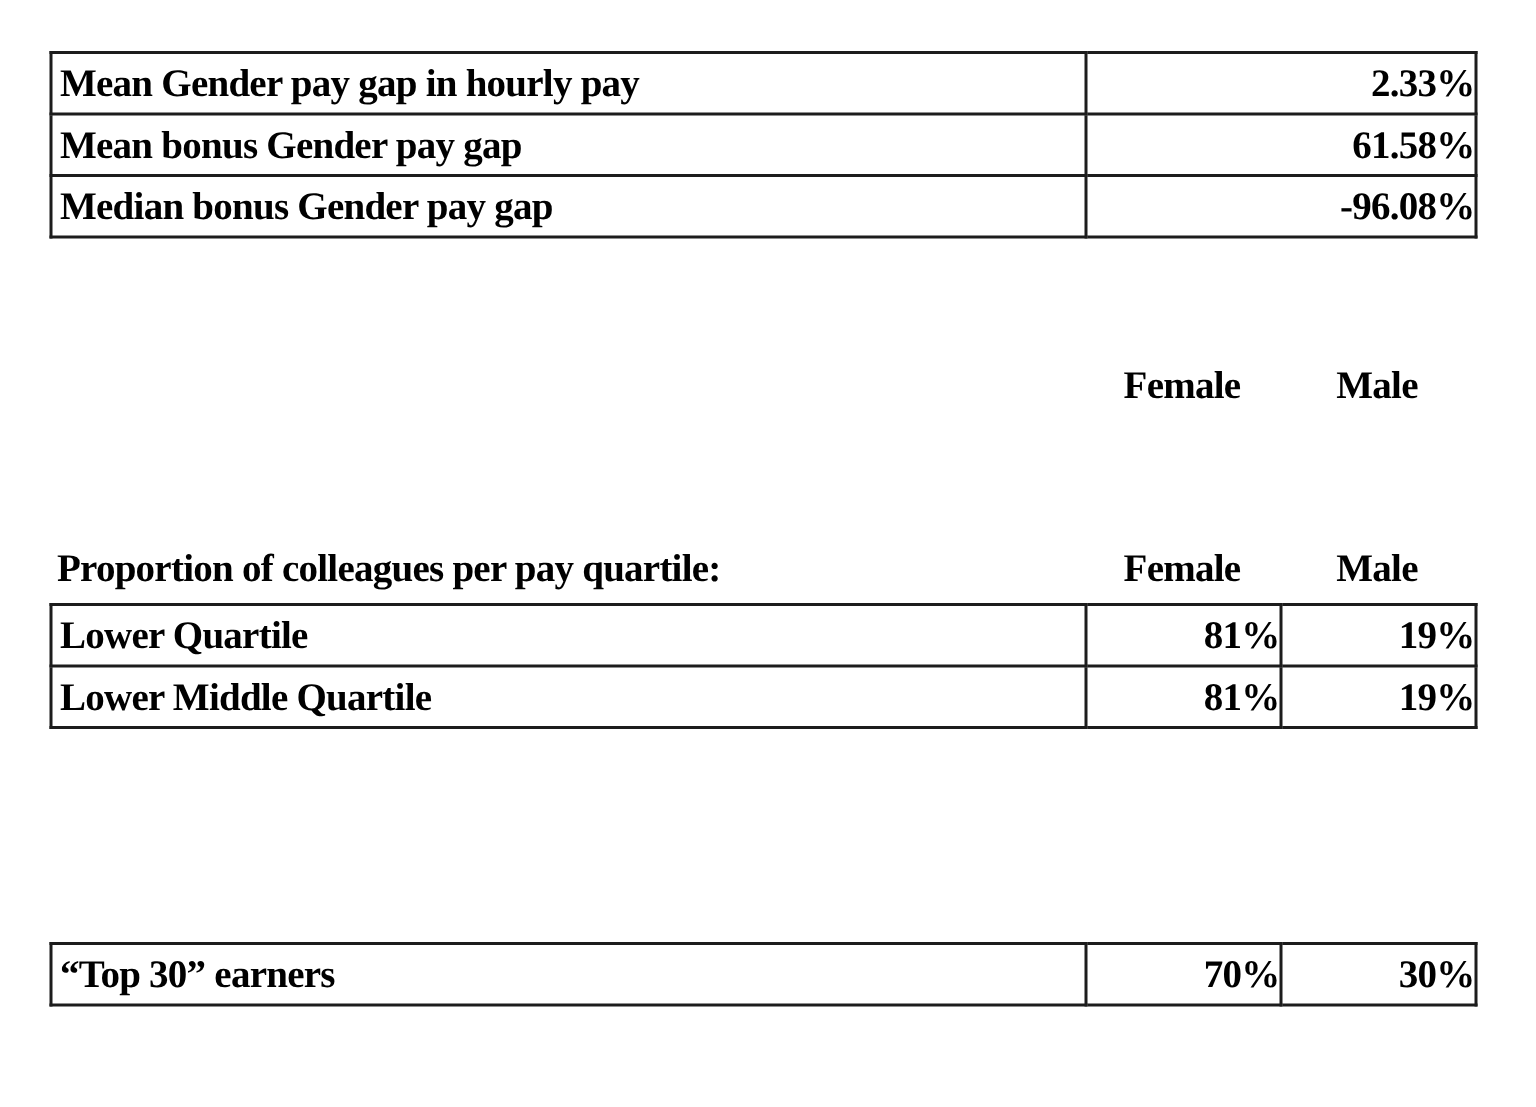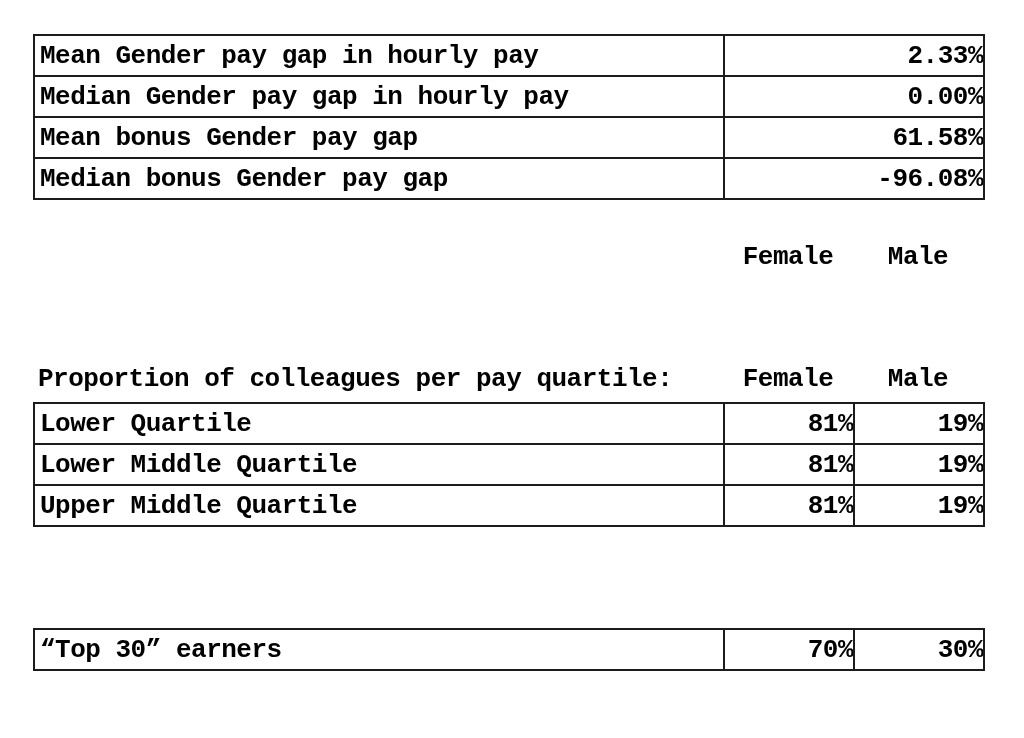--- a/index.html
+++ b/index.html
@@ -5,21 +5,21 @@
   html, body {
     margin: 0;
     padding: 0;
     background: #ffffff;
   }
   .canvas {
     position: relative;
     width: 1024px;
     height: 738px;
     background: #ffffff;
-    font-family: Liberation Mono, monospace;
+    font-family: Liberation Serif, serif;
     font-weight: 700;
     color: #000000;
     overflow: hidden;
   }
   table.tbl {
     position: absolute;
     left: 33px;
     width: 950px;
     border-collapse: collapse;
     table-layout: fixed;
@@ -77,24 +77,20 @@
     <colgroup>
         <col class="c-label">
         <col class="c-val">
       </colgroup>
     <tbody>
       <tr>
         <td class="lbl">Mean Gender pay gap in hourly pay</td>
         <td class="val">2.33%</td>
       </tr>
       <tr>
-        <td class="lbl">Median Gender pay gap in hourly pay</td>
-        <td class="val">0.00%</td>
-      </tr>
-      <tr>
         <td class="lbl">Mean bonus Gender pay gap</td>
         <td class="val">61.58%</td>
       </tr>
       <tr>
         <td class="lbl">Median bonus Gender pay gap</td>
         <td class="val">-96.08%</td>
       </tr>
     </tbody>
   </table>
 
@@ -121,25 +117,20 @@
       <tr>
         <td class="lbl">Lower Quartile</td>
         <td class="val">81%</td>
         <td class="val">19%</td>
       </tr>
       <tr>
         <td class="lbl">Lower Middle Quartile</td>
         <td class="val">81%</td>
         <td class="val">19%</td>
       </tr>
-      <tr>
-        <td class="lbl">Upper Middle Quartile</td>
-        <td class="val">81%</td>
-        <td class="val">19%</td>
-      </tr>
     </tbody>
   </table>
 
   <table class="tbl" style="top:628px">
     <colgroup>
         <col class="c-label">
         <col class="c-f">
         <col class="c-m">
       </colgroup>
     <tbody>

